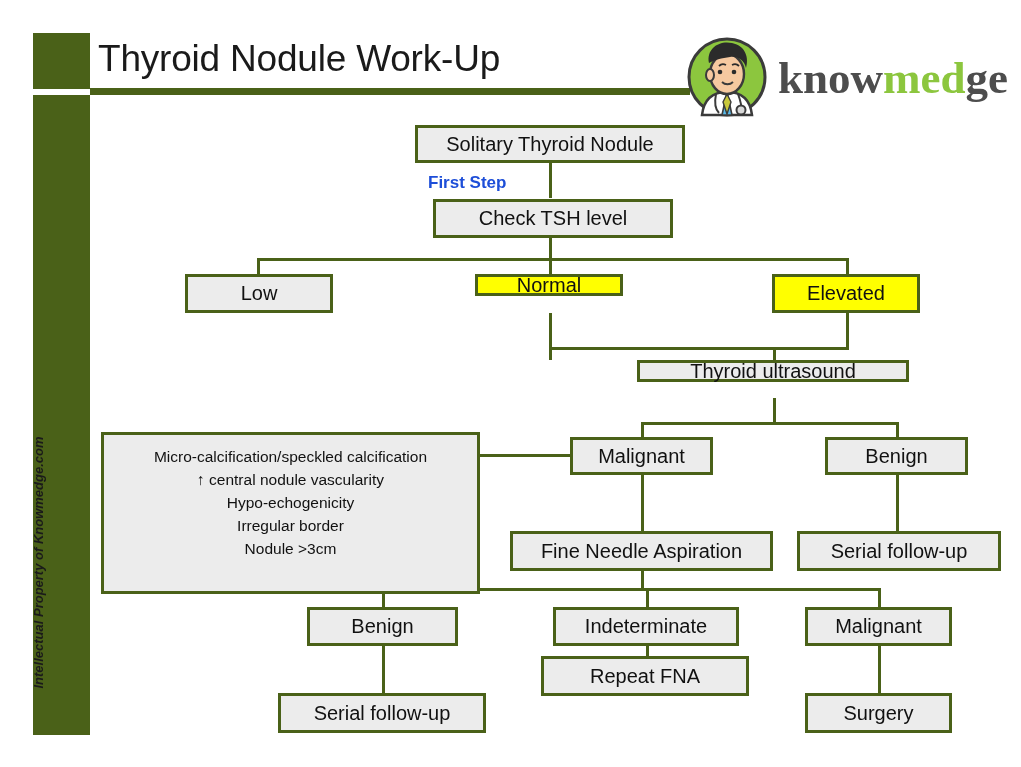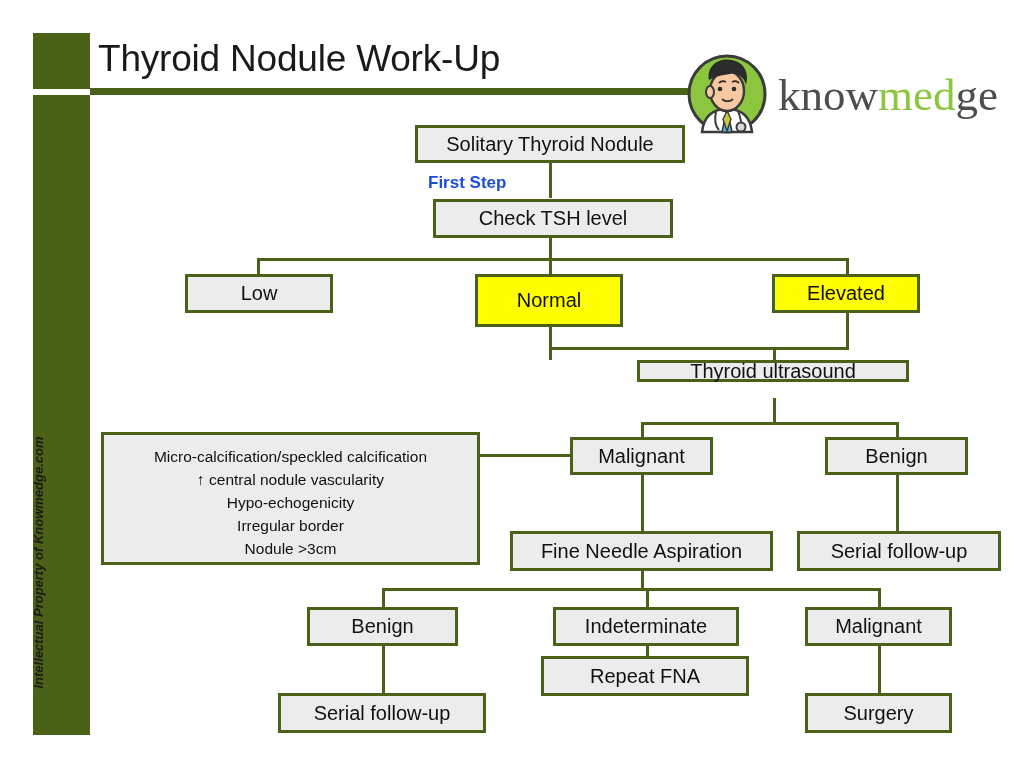--- a/index.html
+++ b/index.html
@@ -65,23 +65,24 @@
     font-weight: bold;
     color: #1a1a1a;
     transform: rotate(-90deg);
     white-space: nowrap;
   }
 
   
   .logo-wrap {
     position: absolute;
     left: 686px;
-    top: 50px;
+    top: 33px;
     width: 290px;
     height: 86px;
+    font-weight: bold;
   }
   .logo-avatar {
     position: absolute;
     left: 0;
     top: 3px;
     width: 82px;
     height: 82px;
   }
   .logo-text {
     position: absolute;
@@ -201,26 +202,26 @@
   <div class="ln ln-v" style="left:646px; top:646px; height:47px;"></div>
   <div class="ln ln-v" style="left:878px; top:646px; height:47px;"></div>
 
   <div class="node" style="left:415px; top:125px; width:270px; height:38px;">Solitary Thyroid Nodule</div>
 
   <div class="step-label" style="left:428px; top:173px;">First Step</div>
 
   <div class="node" style="left:433px; top:199px; width:240px; height:39px;">Check TSH level</div>
 
   <div class="node" style="left:185px; top:274px; width:148px; height:39px;">Low</div>
-  <div class="node yellow" style="left:475px; top:274px; width:148px; height:53px;">Normal</div>
+  <div class="node yellow" style="left:475px; top:274px; width:148px; height:22px;">Normal</div>
   <div class="node yellow" style="left:772px; top:274px; width:148px; height:39px;">Elevated</div>
 
   <div class="node" style="left:637px; top:360px; width:272px; height:22px;">Thyroid ultrasound</div>
 
-  <div class="node criteria" style="left:101px; top:432px; width:379px; height:133px;">
+  <div class="node criteria" style="left:101px; top:432px; width:379px; height:162px;">
     <div>Micro-calcification/speckled calcification</div>
     <div>↑ central nodule vascularity</div>
     <div>Hypo-echogenicity</div>
     <div>Irregular border</div>
     <div>Nodule &gt;3cm</div>
   </div>
 
   <div class="node" style="left:570px; top:437px; width:143px; height:38px;">Malignant</div>
   <div class="node" style="left:825px; top:437px; width:143px; height:38px;">Benign</div>
 

